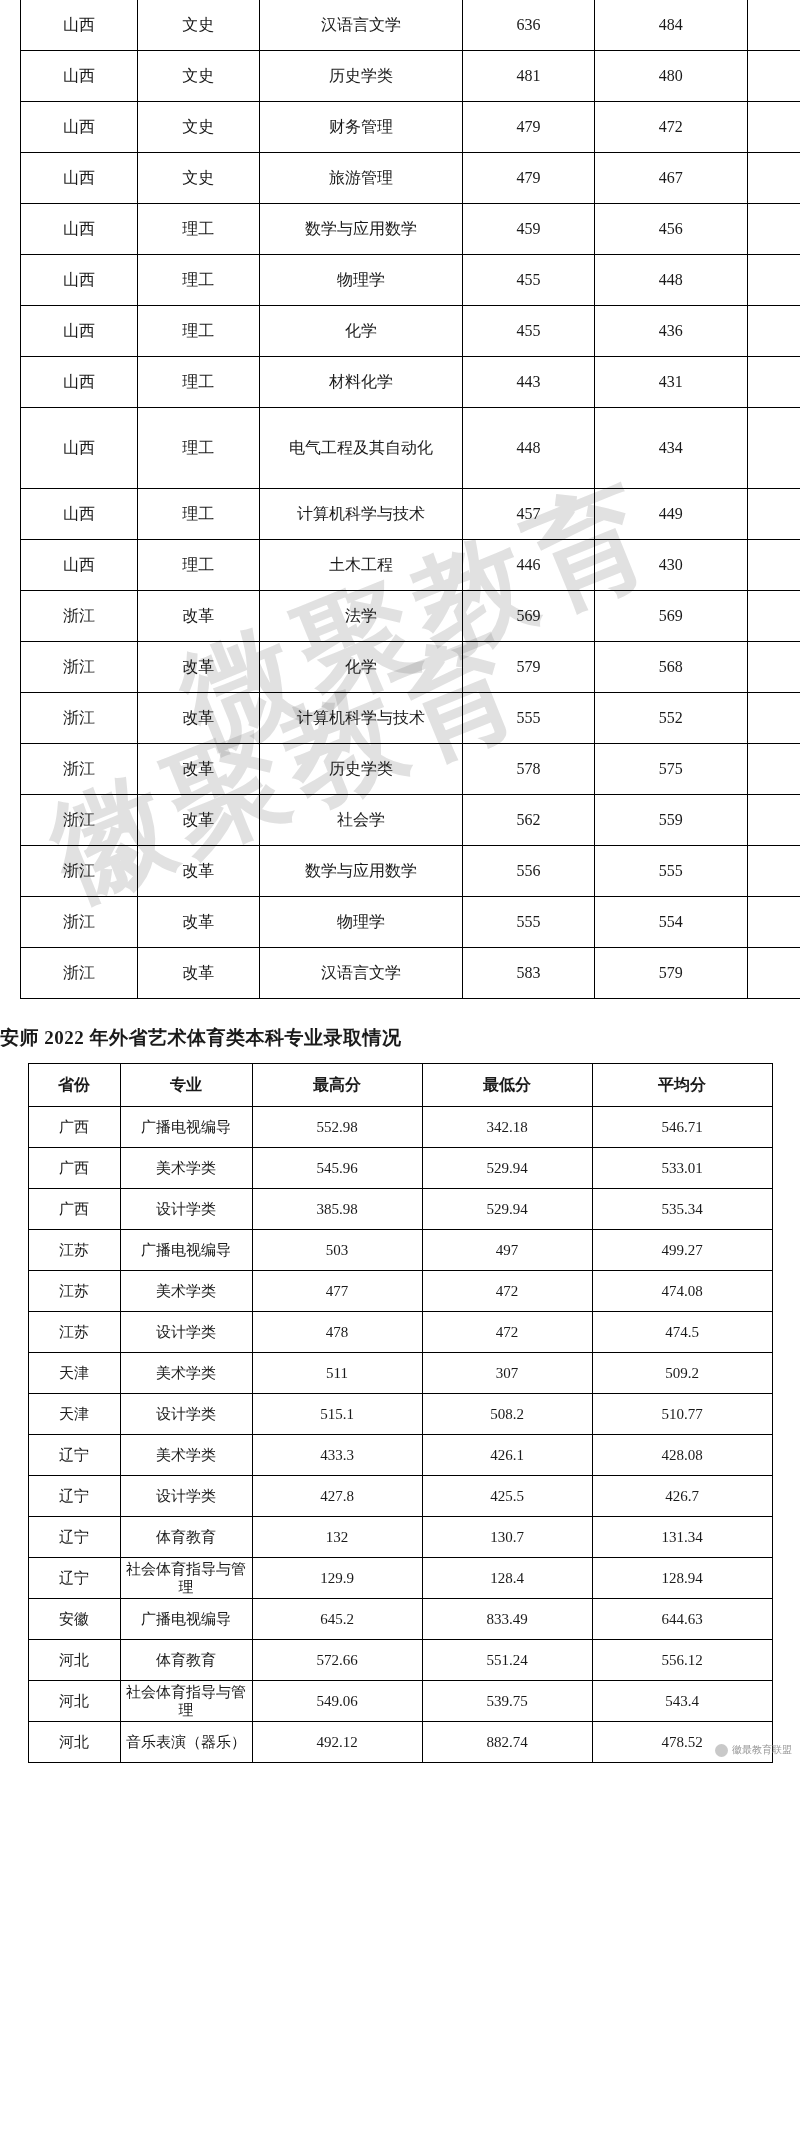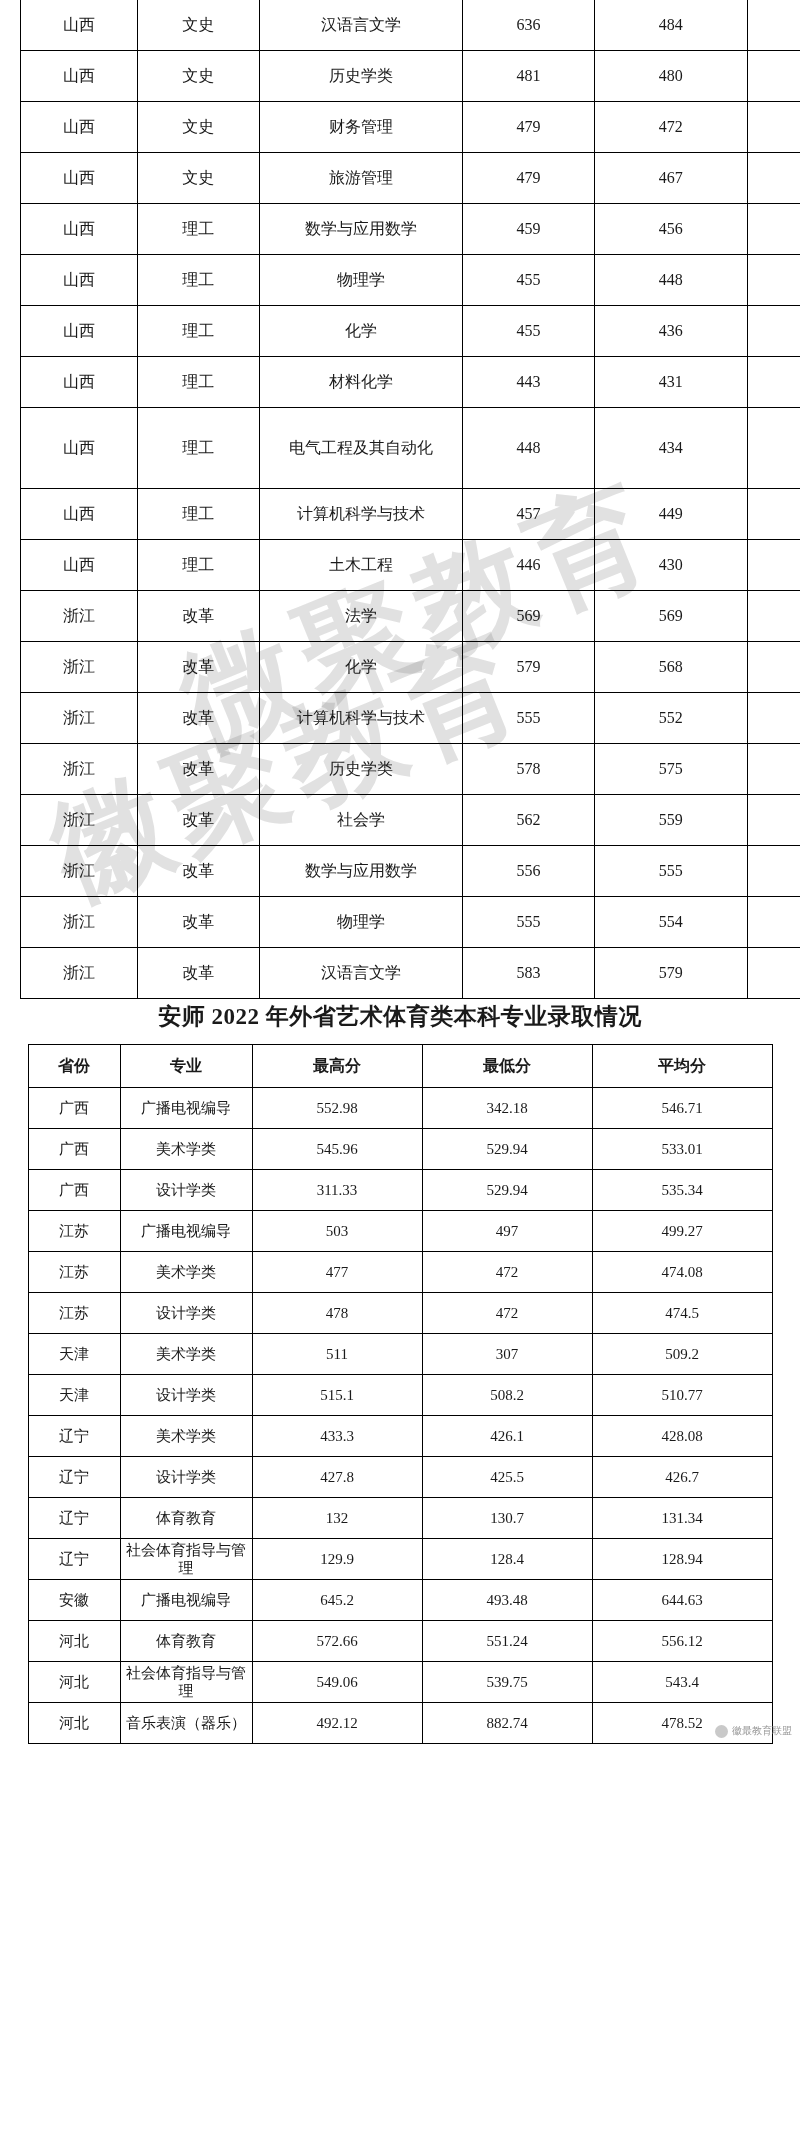--- a/index.html
+++ b/index.html
@@ -45,24 +45,24 @@
   table.t1 col.c2 { width: 96px; }
   table.t1 col.c3 { width: 160px; }
   table.t1 col.c4 { width: 104px; }
   table.t1 col.c5 { width: 120px; }
   table.t1 col.c6 { width: 120px; }
 
   table.t1 tr.tall td { height: 76px; }
 
   
   .section-title {
-    text-align: center;
-    font-size: 23px;
+    text-align: left;
+    font-size: 19px;
     font-weight: bold;
-    margin: 2px 0 12px 0;
+    margin: 26px 0 12px 0;
     letter-spacing: 0.5px;
   }
 
   
   .table2-wrap {
     width: 800px;
     display: flex;
     justify-content: center;
   }
   table.t2 {
@@ -343,21 +343,21 @@
           <tr>
             <td>广西</td>
             <td>美术学类</td>
             <td>545.96</td>
             <td>529.94</td>
             <td>533.01</td>
           </tr>
           <tr>
             <td>广西</td>
             <td>设计学类</td>
-            <td>311.33</td>
+            <td>385.98</td>
             <td>529.94</td>
             <td>535.34</td>
           </tr>
           <tr>
             <td>江苏</td>
             <td class="two-line">广播电视编导</td>
             <td>503</td>
             <td>497</td>
             <td>499.27</td>
           </tr>
@@ -414,21 +414,21 @@
             <td>辽宁</td>
             <td class="two-line">社会体育指导与管理</td>
             <td>129.9</td>
             <td>128.4</td>
             <td>128.94</td>
           </tr>
           <tr>
             <td>安徽</td>
             <td class="two-line">广播电视编导</td>
             <td>645.2</td>
-            <td>493.48</td>
+            <td>833.49</td>
             <td>644.63</td>
           </tr>
           <tr>
             <td>河北</td>
             <td>体育教育</td>
             <td>572.66</td>
             <td>551.24</td>
             <td>556.12</td>
           </tr>
           <tr>

